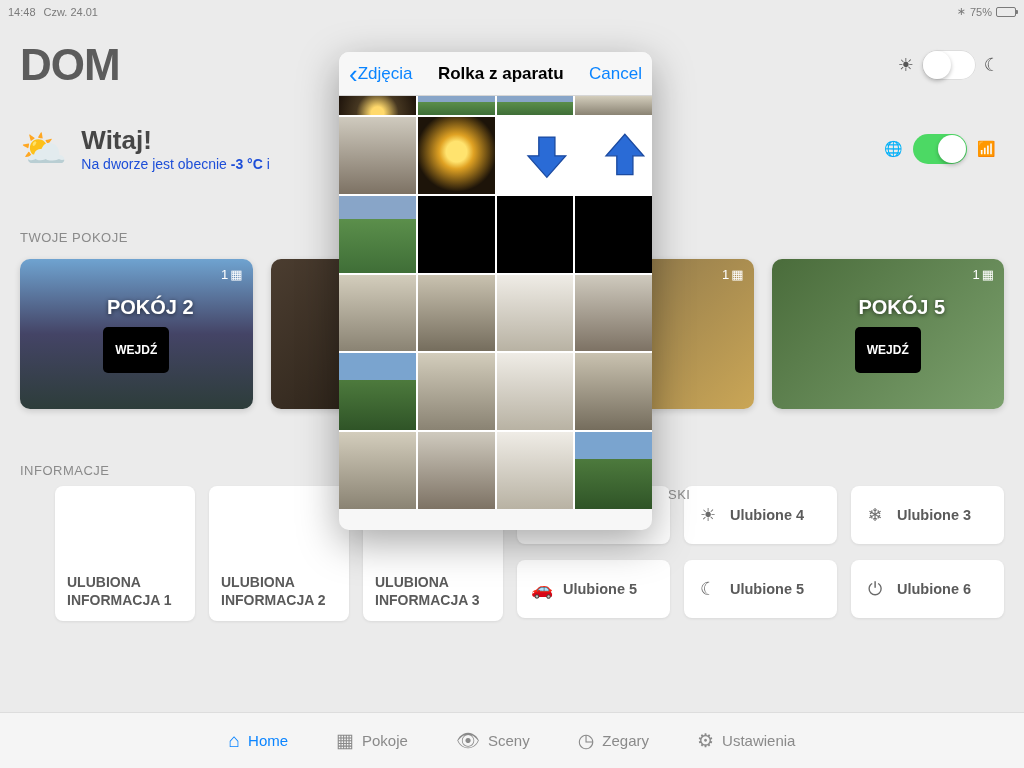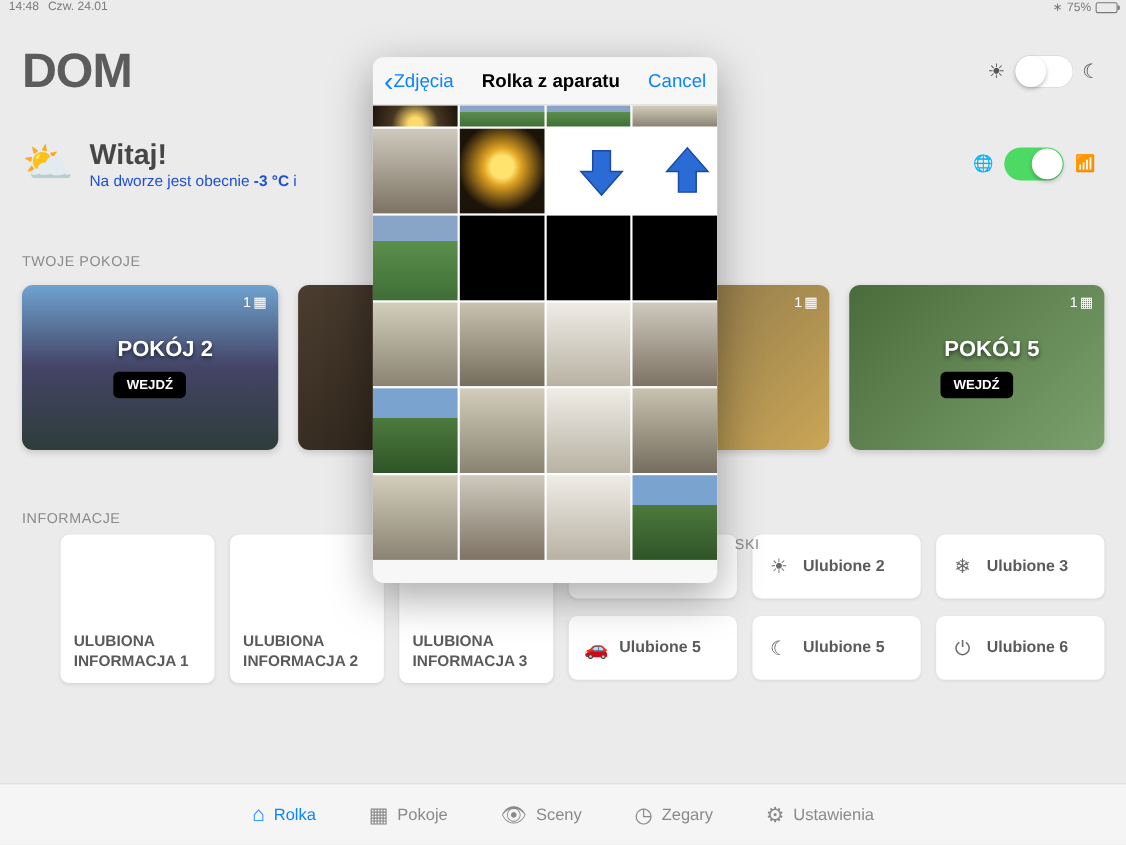--- a/index.html
+++ b/index.html
@@ -1,19 +1,19 @@
 <!DOCTYPE html>
 <html><head>
 <meta charset="utf-8">
 <style>
 * { box-sizing: border-box; margin: 0; padding: 0; font-family: -apple-system, "Helvetica Neue", Arial, sans-serif; }
 body { width: 1024px; height: 768px; background: #ebebeb; position: relative; overflow: hidden; }
 
 
-.status-bar { position: absolute; top: 0; left: 0; right: 0; height: 18px; display: flex; justify-content: space-between; align-items: flex-start; padding: 0 8px; font-size: 11px; color: #7a7a7a; }
+.status-bar { position: absolute; top: 0; left: 0; right: 0; height: 18px; display: flex; justify-content: space-between; align-items: flex-end; padding: 0 8px; font-size: 11px; color: #7a7a7a; }
 .status-left { display: flex; gap: 8px; }
 .status-right { display: flex; align-items: center; gap: 4px; }
 .battery { width: 20px; height: 10px; border: 1px solid #7a7a7a; border-radius: 2px; position: relative; }
 .battery::after { content: ''; position: absolute; right: -3px; top: 2px; width: 2px; height: 4px; background: #7a7a7a; border-radius: 0 1px 1px 0; }
 .battery-fill { background: #7a7a7a; height: 100%; width: 75%; border-radius: 1px; }
 
 .main { padding: 40px 20px 60px; }
 
 
 .header-row { display: flex; justify-content: space-between; align-items: center; padding-right: 4px;}
@@ -36,21 +36,21 @@
 .net-ic { color: #555; font-size: 15px; }
 
 
 .section-label { font-size: 13px; color: #8a8a8a; letter-spacing: 0.5px; margin: 58px 0 14px; }
 
 
 .rooms { display: flex; gap: 18px; }
 .room { flex: 1; height: 150px; border-radius: 10px; position: relative; overflow: hidden; display: flex; align-items: center; justify-content: center; flex-direction: column; background: #888; box-shadow: 0 2px 6px rgba(0,0,0,0.15); cursor:pointer;}
 .room .badge { position: absolute; top: 8px; right: 10px; color: #fff; font-size: 13px; display: flex; align-items: center; gap: 2px;}
 .room-name { color: #fff; font-size: 20px; font-weight: 700; text-shadow: 0 1px 4px rgba(0,0,0,0.6); margin-left: 28px; }
-.room-btn { margin-top: 8px; background: #000; color: #fff; font-size: 12px; font-weight: 600; padding: 5px 12px; border-radius: 5px; border: none; cursor: pointer; }
+.room-btn { margin-top: 8px; background: #000; color: #fff; font-size: 12px; font-weight: 600; padding: 16px 12px; border-radius: 5px; border: none; cursor: pointer; }
 .room1 { background: linear-gradient(to bottom, #6fa3d0 0%, #446 50%, #2d3d3a 100%); } 
 .room2 { background: linear-gradient(135deg, #4b3d30, #1c150d); }
 .room3 { background: linear-gradient(135deg, #7c6a48, #caa656); }
 .room4 { background: linear-gradient(135deg, #4a6c3b, #7ba06d); }
 
 
 .info-label-row { display: flex; justify-content: space-between; align-items: baseline; margin-top: 54px; }
 .info-grid { display: flex; gap: 14px; margin-top: 8px; }
 .info-left { display: flex; gap: 14px; flex: 0 0 auto; padding-left: 35px; }
 .info-card { width: 140px; height: 135px; background: #fff; border-radius: 8px; box-shadow: 0 1px 3px rgba(0,0,0,0.08); padding: 12px; display: flex; align-items: flex-end; font-size: 14px; font-weight: 700; color: #5a5a5a; line-height: 1.25; cursor: pointer;}
@@ -181,21 +181,21 @@
         </div>
     </div>
     <div class="fav-col">
       <div class="fav-row">
         <div class="fav-card">
             <span class="fav-ic">💡</span>
             <span class="fav-label">Ulubione 1</span>
           </div>
         <div class="fav-card">
             <span class="fav-ic">☀</span>
-            <span class="fav-label">Ulubione 2</span>
+            <span class="fav-label">Ulubione 4</span>
           </div>
         <div class="fav-card">
             <span class="fav-ic">❄</span>
             <span class="fav-label">Ulubione 3</span>
           </div>
       </div>
       <div class="fav-row">
         <div class="fav-card">
             <span class="fav-ic">🚗</span>
             <span class="fav-label">Ulubione 5</span>
@@ -211,21 +211,21 @@
       </div>
     </div>
   </div>
 </div>
 
 <span class="section-label" style="position:absolute; left:652px; top:471px; margin:16px">SKI</span>
 
 <div class="tabbar">
   <div class="tab active">
       <span class="tab-ic">⌂</span>
-      <span>Rolka</span>
+      <span>Home</span>
     </div>
   <div class="tab">
       <span class="tab-ic">▦</span>
       <span>Pokoje</span>
     </div>
   <div class="tab">
       <span class="tab-ic">👁</span>
       <span>Sceny</span>
     </div>
   <div class="tab">

